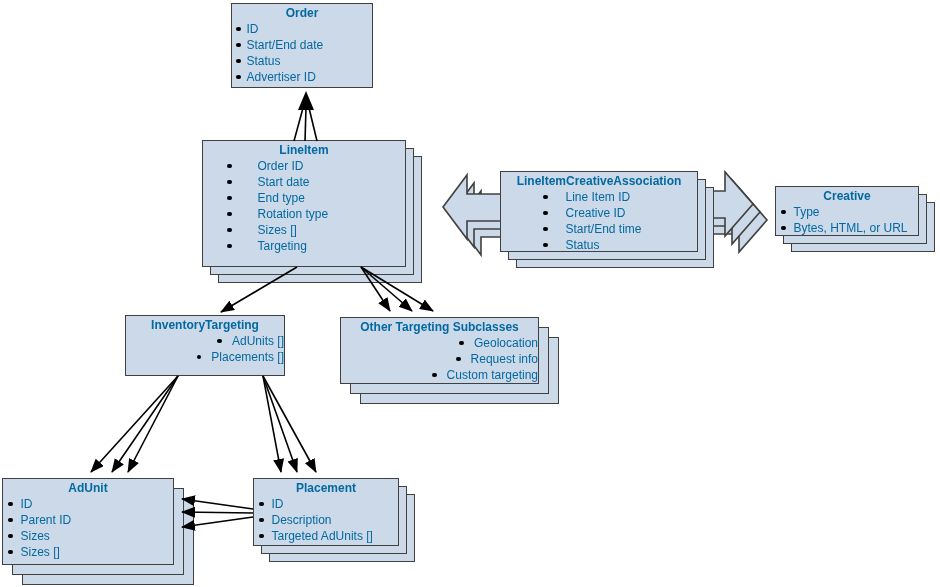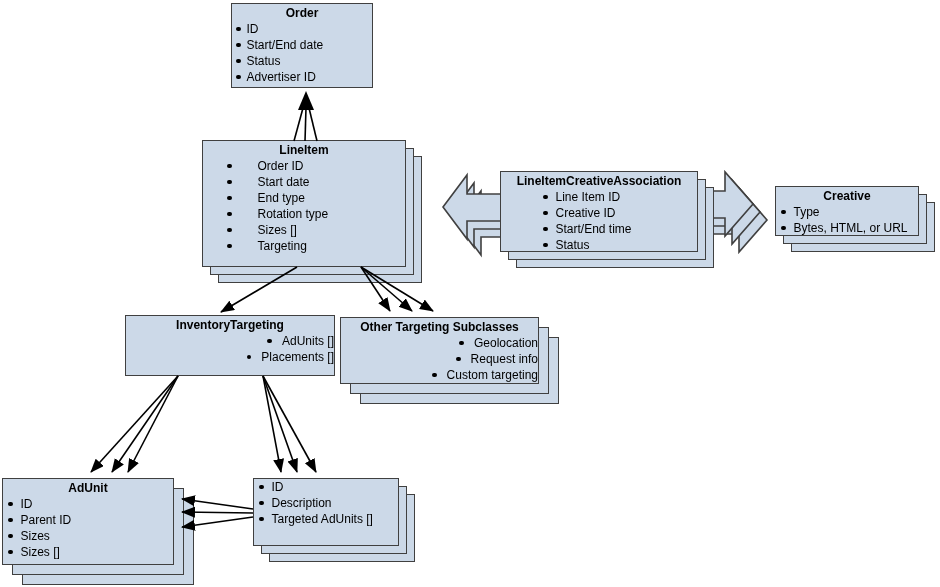--- a/index.html
+++ b/index.html
@@ -1,38 +1,38 @@
 <!DOCTYPE html>
 <html><head>
 <meta charset="utf-8">
 <style>
   html,body{margin:0;padding:0;background:#ffffff;}
   #canvas{
     position:relative;width:940px;height:587px;background:#fff;overflow:hidden;
-    font-family:"Liberation Sans","DejaVu Sans",sans-serif;color:#000000;
+    font-family:"Liberation Sans","DejaVu Sans",sans-serif;color:#0369a1;
   }
   svg.arrow-layer{position:absolute;left:0;top:0;pointer-events:none;}
   #block-arrows{z-index:1;}
   #line-arrows{z-index:3;}
   .entity{position:absolute;z-index:2;box-sizing:border-box;}
   .layer,.card{
     position:absolute;left:0;top:0;width:100%;height:100%;box-sizing:border-box;
     background:var(--fill,#ccd9e8);border:1.5px solid var(--border,#404040);
   }
   .l1{transform:translate(8px,8px);}
   .l2{transform:translate(16px,16px);}
   .s10 .l1{transform:translate(10px,10px);}
   .s10 .l2{transform:translate(20px,20px);}
   .card{overflow:hidden;}
   .title{font-size:12px;font-weight:bold;text-align:center;padding:2px 2px 1px;line-height:14px;white-space:nowrap;}
   .field{display:flex;align-items:center;height:16px;padding-left:24px;gap:26px;}
   .bullet{width:4.5px;height:4.5px;border-radius:50%;background:#000;flex:none;}
   .ftext{font-size:12px;line-height:16px;white-space:nowrap;}
   .e-order .field{padding-left:4px;gap:6px;}
-  .e-lica .field{padding-left:42px;gap:8px;}
+  .e-lica .field{padding-left:42px;gap:18px;}
   .e-creative .field,.e-adunit .field,.e-placement .field{padding-left:5px;gap:8px;}
   .e-inv .field,.e-other .field{padding-left:8px;gap:10px;justify-content:flex-end;}
 </style>
 </head>
 <body>
 
 <div id="canvas" style="--fill: #ccd9e8; --border: #404040;">
 
   <svg id="block-arrows" class="arrow-layer" width="940" height="587">
     <g fill="#ccd9e8" stroke="#404040" stroke-width="1.6" stroke-linejoin="miter">
@@ -134,21 +134,21 @@
           <span class="bullet"></span>
           <span class="ftext">Type</span>
         </div>
       <div class="field">
           <span class="bullet"></span>
           <span class="ftext">Bytes, HTML, or URL</span>
         </div>
     </div>
   </div>
 
-  <div class="entity e-inv" style="left:125px;top:315px;width:210px;height:61px;">
+  <div class="entity e-inv" style="left:125px;top:315px;width:160px;height:61px;">
     <div class="card">
       <div class="title">InventoryTargeting</div>
       <div class="field">
           <span class="bullet"></span>
           <span class="ftext">AdUnits []</span>
         </div>
       <div class="field">
           <span class="bullet"></span>
           <span class="ftext">Placements []</span>
         </div>
@@ -196,20 +196,21 @@
           <span class="bullet"></span>
           <span class="ftext">Sizes []</span>
         </div>
     </div>
   </div>
 
   <div class="entity e-placement" style="left:253px;top:478px;width:146px;height:68px;">
     <div class="layer l2"></div>
     <div class="layer l1"></div>
     <div class="card">
+      <div class="title">Placement</div>
       <div class="field">
           <span class="bullet"></span>
           <span class="ftext">ID</span>
         </div>
       <div class="field">
           <span class="bullet"></span>
           <span class="ftext">Description</span>
         </div>
       <div class="field">
           <span class="bullet"></span>

